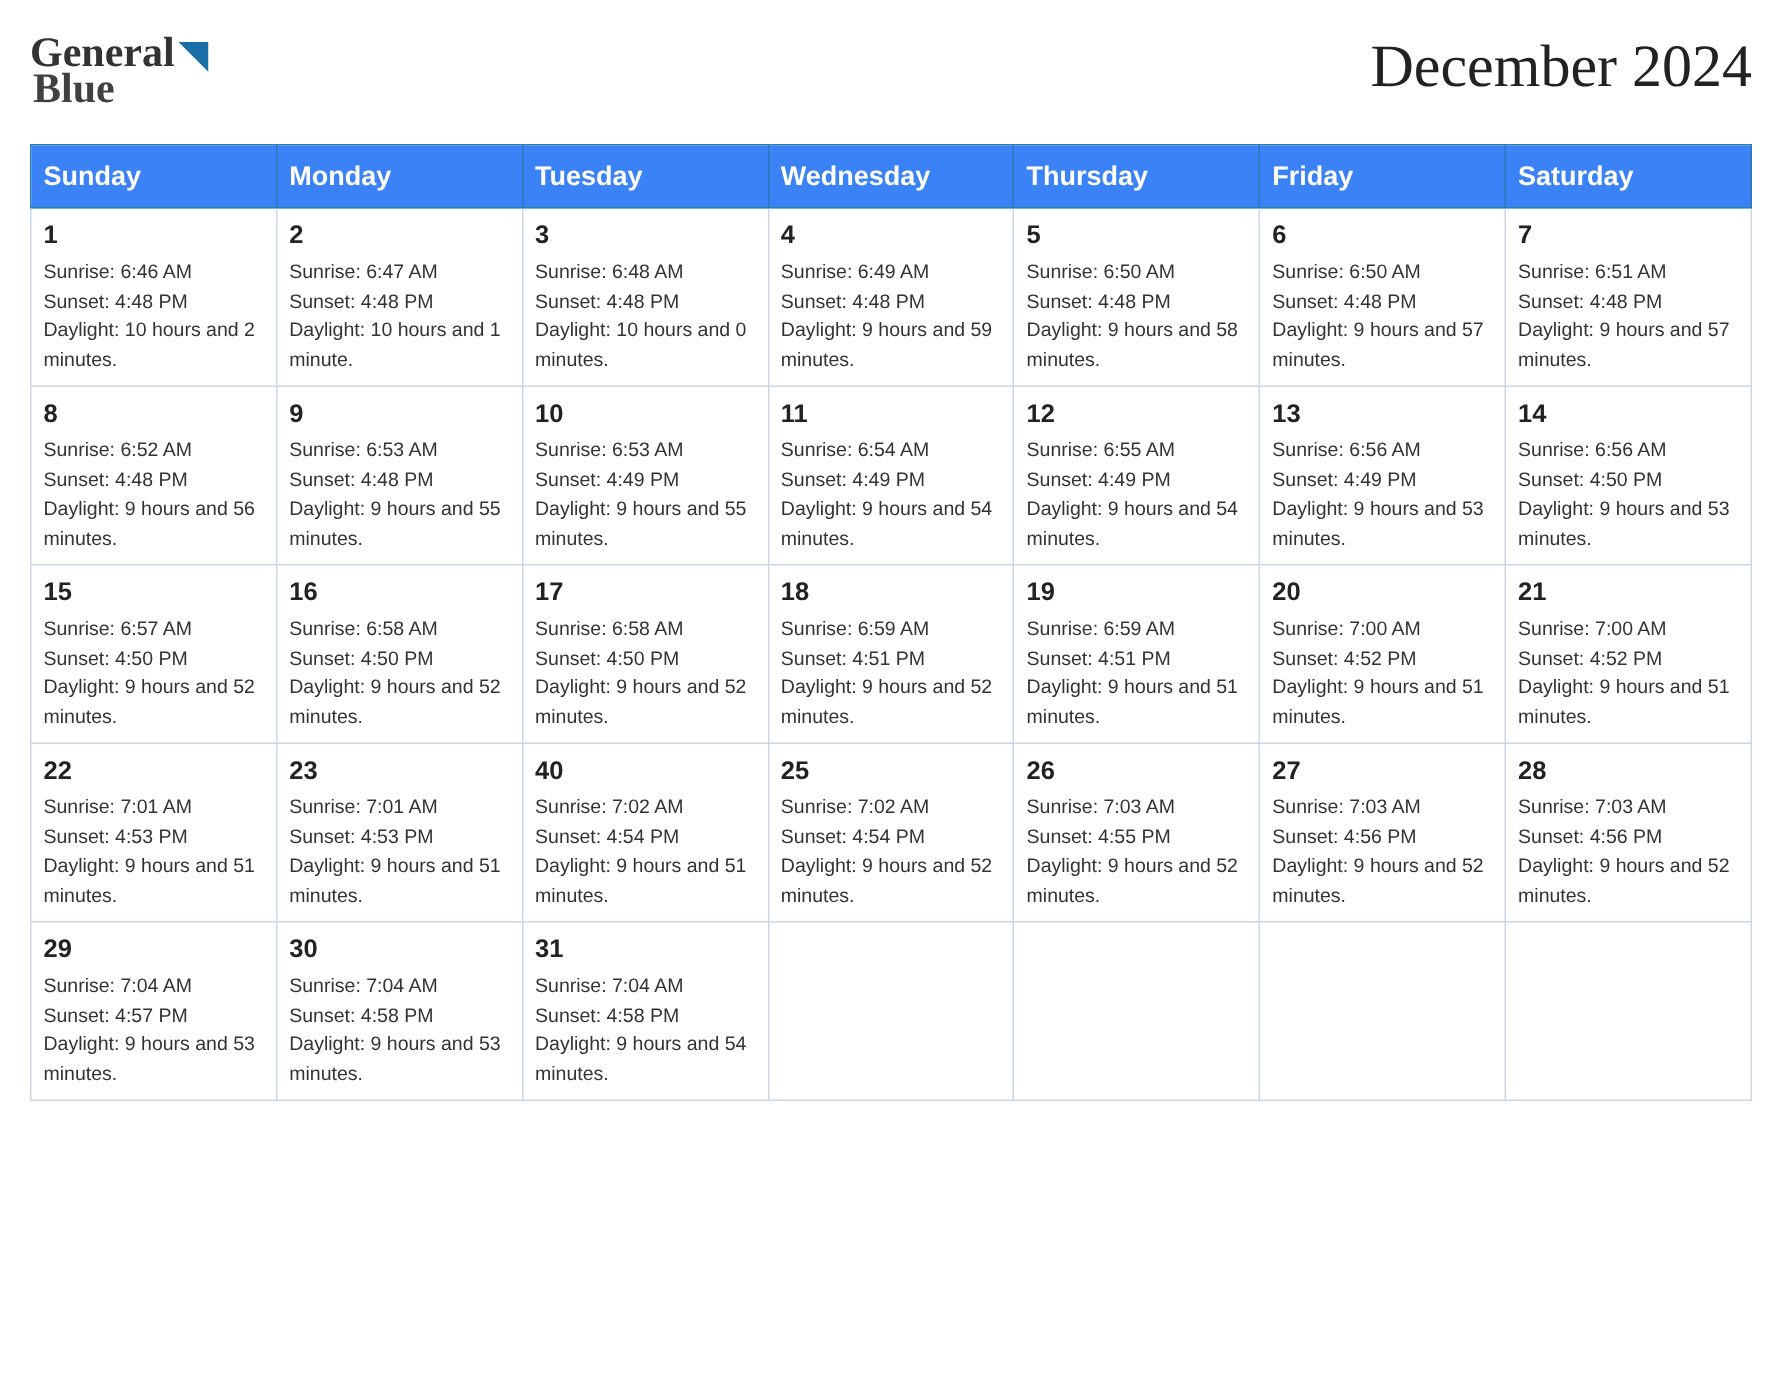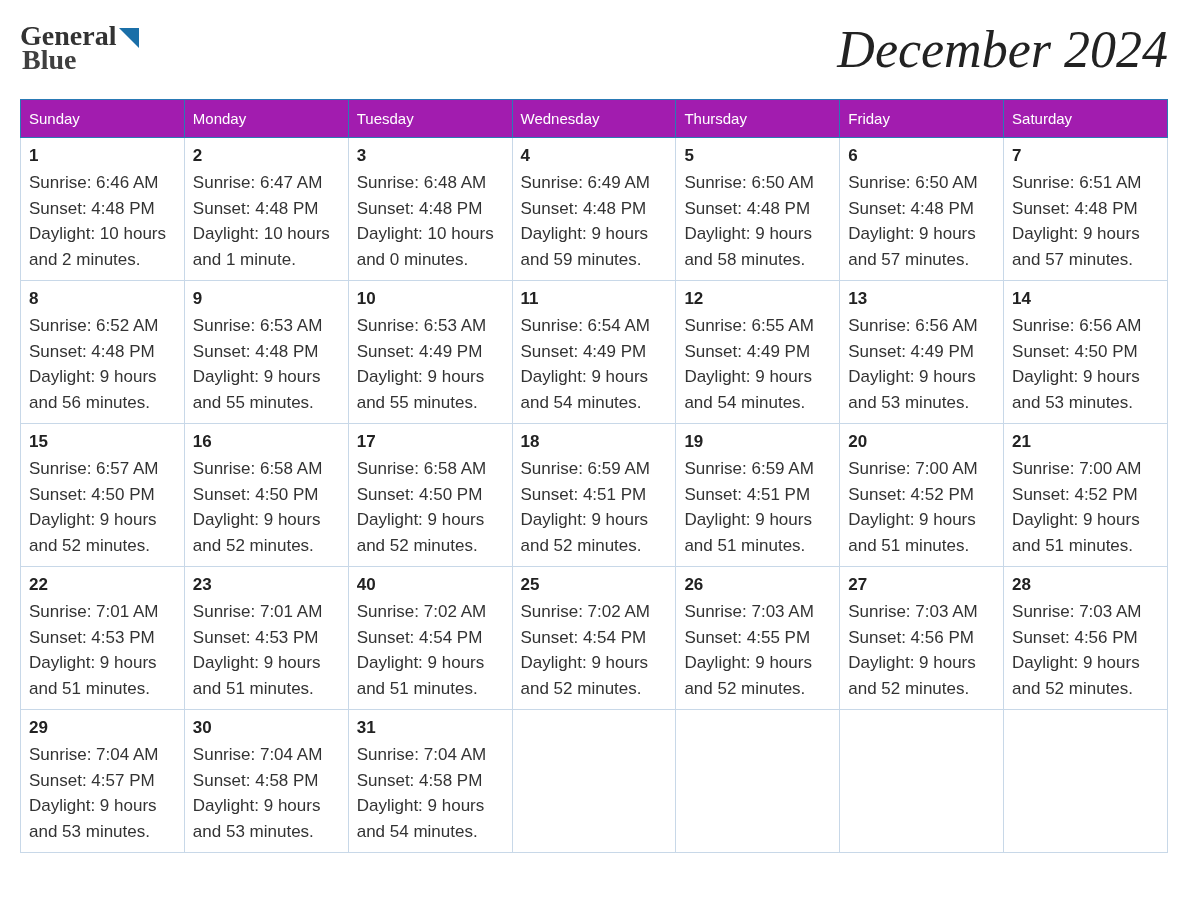--- a/index.html
+++ b/index.html
@@ -37,62 +37,61 @@
       flex-direction: column;
     }
     .logo-line1 {
       display: flex;
       align-items: center;
     }
     .title-block {
       text-align: right;
     }
     .month-title {
-      font-size: 52px;
+      font-size: 40px;
       font-weight: normal;
       color: #222;
       font-family: Georgia, serif;
-      font-style: italic;
     }
     .location {
       font-size: 22px;
       color: #555;
       font-family: Georgia, serif;
     }
     table {
       width: 100%;
       border-collapse: collapse;
       table-layout: fixed;
     }
     thead th {
-      background-color: #a21caf;
+      background-color: #3b82f6;
       color: #fff;
       padding: 10px 8px;
-      font-size: 15px;
-      font-weight: normal;
+      font-size: 18px;
+      font-weight: bold;
       text-align: left;
       border: 1px solid #2a7ab5;
     }
     tbody td {
       vertical-align: top;
       padding: 8px 8px;
       font-size: 13.5px;
       color: #333;
       border: 1px solid #c8d8e8;
       height: 110px;
     }
     .day-num {
       font-size: 17px;
       font-weight: bold;
       display: block;
       margin-bottom: 4px;
       color: #222;
     }
     .day-info {
-      font-size: 17px;
+      font-size: 13px;
       line-height: 1.5;
       color: #333;
     }
     tbody tr td {
       background: #fff;
     }
     tbody tr:nth-child(odd) td {
       background: #fff;
     }
   </style>

